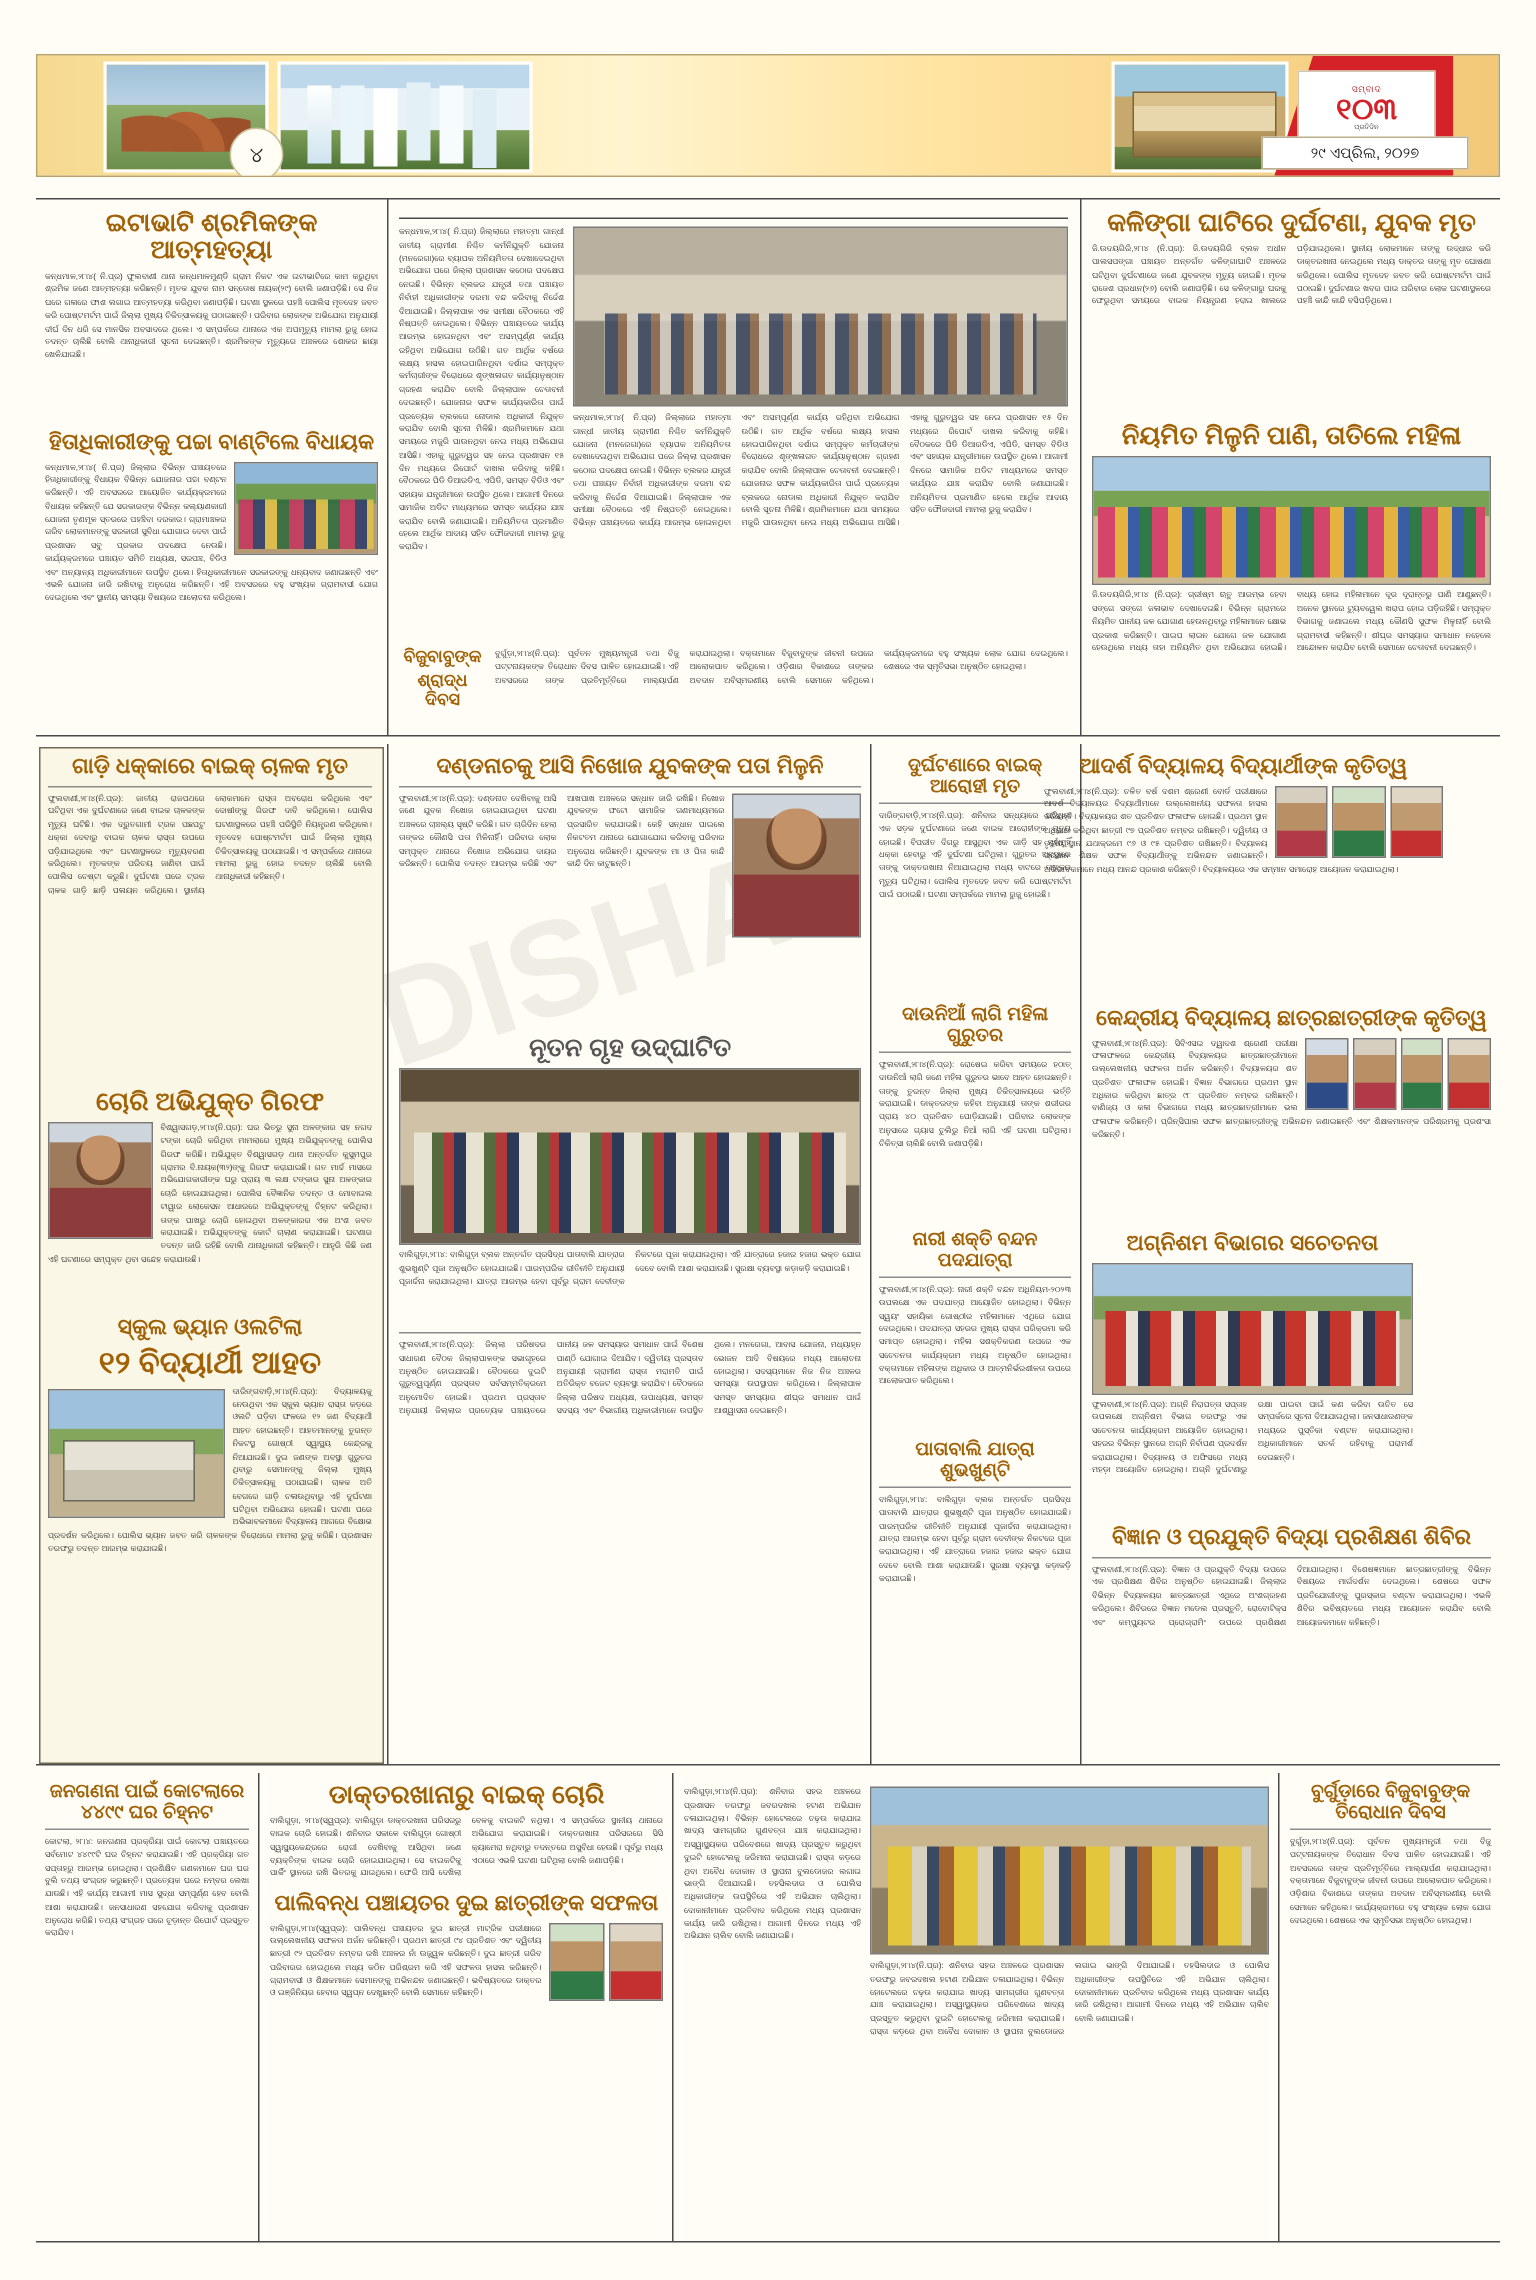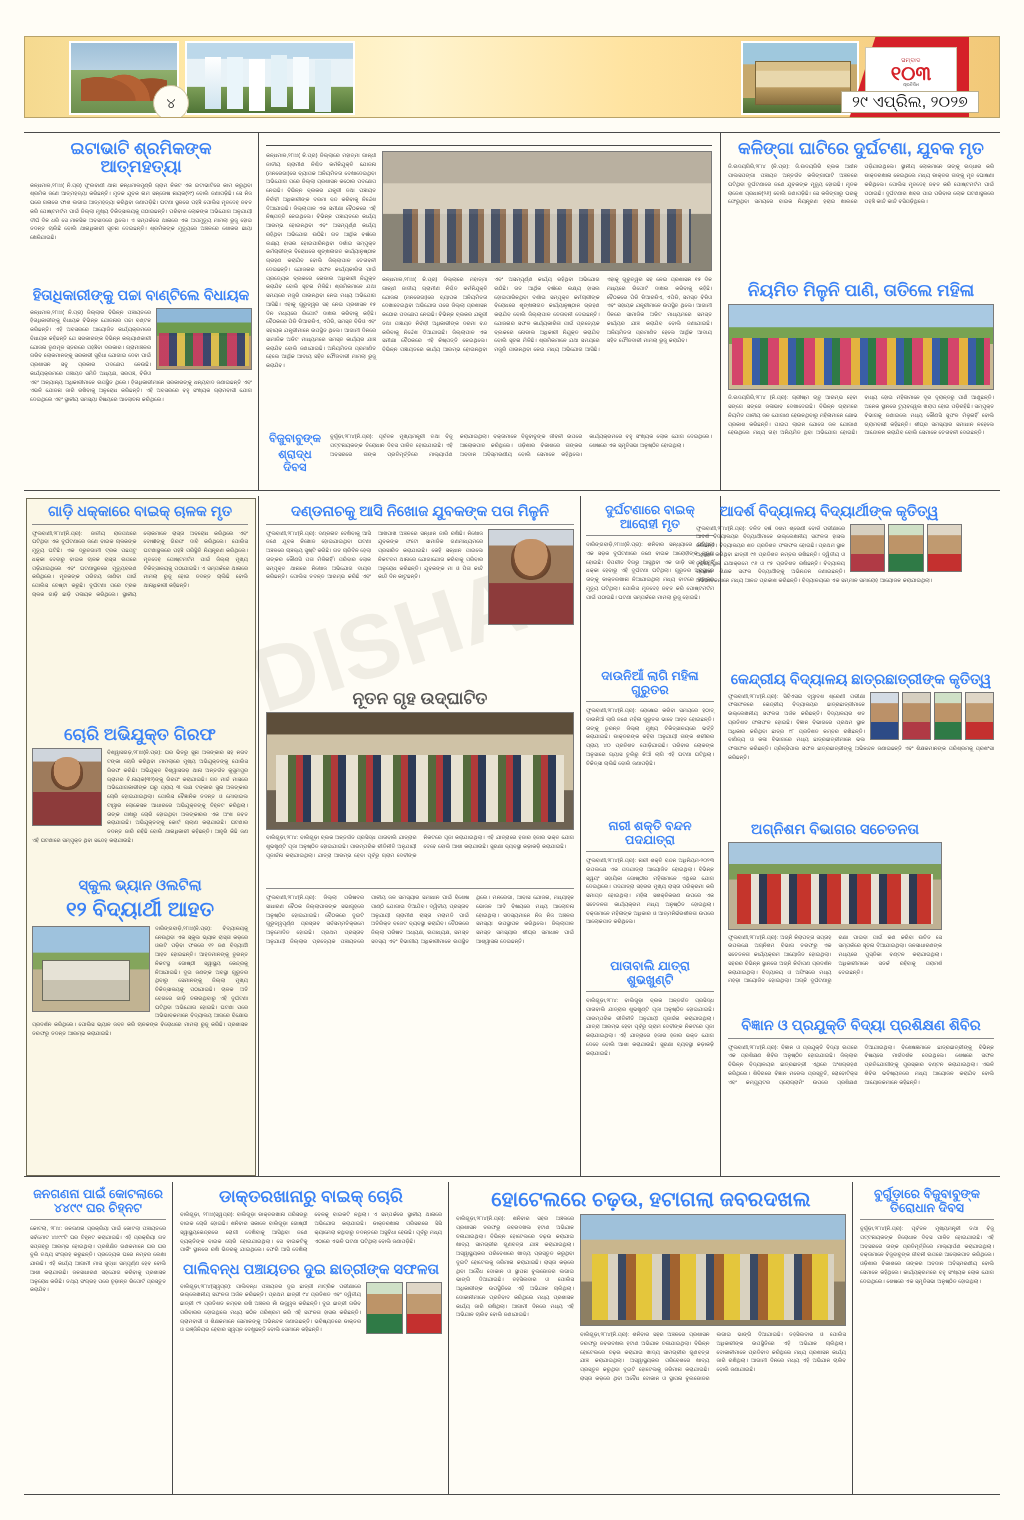--- a/index.html
+++ b/index.html
@@ -27,28 +27,28 @@
       background:linear-gradient(180deg,#d9c08a 0 20%,#e8d7ac 21% 60%,#b99a60 61%,#8a7040 100%);
       border:1px solid #7a6539;}
   .mh-flag{position:absolute;right:30px;top:0;width:120px;height:82px;background:#d52128;
       clip-path:polygon(22% 0,100% 0,100% 100%,0 100%);}
   .mh-logo{position:absolute;right:42px;top:10px;width:90px;height:48px;background:#fff;border:1px solid #d0c7ae;
       display:flex;flex-direction:column;align-items:center;justify-content:center;line-height:1;}
   .mh-logo .l1{font-size:6px;color:#b01a20;letter-spacing:.4px;}
   .mh-logo .l2{font-size:20px;color:#d52128;font-weight:bold;}
   .mh-logo .l3{font-size:4.5px;color:#333;}
   .mh-date{position:absolute;right:20px;bottom:4px;width:136px;height:20px;background:#fff;border:1px solid #b9ae8d;
-      display:flex;align-items:center;justify-content:center;font-size:16px;color:#111;}
+      display:flex;align-items:center;justify-content:center;font-size:10px;color:#111;}
   .mh-title{position:absolute;left:0;right:0;top:12px;text-align:center;font-size:44px;font-weight:bold;
       color:#e8197d;letter-spacing:2px;text-shadow:2px 2px 0 #fff,3px 3px 0 #8d0f4d;}
   .mh-pageno{position:absolute;left:128px;top:48px;width:34px;height:34px;border-radius:50%;background:#fffdf4;
       border:1px solid #c9bd98;display:flex;align-items:center;justify-content:center;font-size:14px;color:#222;}
 
   
-  .hl{font-weight:bold;color:#3b82f6;line-height:1.08;text-align:center;margin:0 0 4px 0;}
+  .hl{font-weight:bold;color:#a16207;line-height:1.08;text-align:center;margin:0 0 4px 0;}
   .hl-xl{font-size:20.5px;}
   .hl-lg{font-size:17px;}
   .hl-md{font-size:14.5px;}
   .hl-sm{font-size:12.5px;}
   .body{font-size:5.4px;line-height:1.62;color:#2a2a2a;text-align:justify;
         hyphens:auto;word-spacing:.2px;}
   .body.c2{column-count:2;column-gap:7px;}
   .body.c3{column-count:3;column-gap:7px;}
   .rule{border-top:1px solid #4a4a4a;margin:5px 0;}
   .rule-thin{border-top:1px solid #8c8c8c;margin:4px 0;}
@@ -281,21 +281,20 @@
   <div class="col" style="left:180px;top:1262px;width:262px;">
     <h2 class="hl hl-md">ପାଲିବନ୍ଧ ପଞ୍ଚାୟତର ଦୁଇ ଛାତ୍ରୀଙ୍କ ସଫଳତା</h2>
     <div class="studentstrip" style="float:right;width:76px;height:52px;margin:0 0 3px 5px;">
       <div class="s b"></div>
       <div class="s c"></div>
     </div>
     <div class="body">ବାଲିଗୁଡ଼ା,୨୮ା୪(ସ୍ୱପ୍ର): ପାଲିବନ୍ଧ ପଞ୍ଚାୟତର ଦୁଇ ଛାତ୍ରୀ ମାଟ୍ରିକ ପରୀକ୍ଷାରେ ଉଲ୍ଲେଖନୀୟ ସଫଳତା ଅର୍ଜନ କରିଛନ୍ତି। ପ୍ରଥମ ଛାତ୍ରୀ ୯୪ ପ୍ରତିଶତ ଏବଂ ଦ୍ୱିତୀୟ ଛାତ୍ରୀ ୯୨ ପ୍ରତିଶତ ନମ୍ବର ରଖି ଅଞ୍ଚଳର ନାଁ ଉଜ୍ଜ୍ୱଳ କରିଛନ୍ତି। ଦୁଇ ଛାତ୍ରୀ ଗରିବ ପରିବାରର ହୋଇଥିଲେ ମଧ୍ୟ କଠିନ ପରିଶ୍ରମ କରି ଏହି ସଫଳତା ହାସଲ କରିଛନ୍ତି। ଗ୍ରାମବାସୀ ଓ ଶିକ୍ଷକମାନେ ସେମାନଙ୍କୁ ଅଭିନନ୍ଦନ ଜଣାଇଛନ୍ତି। ଭବିଷ୍ୟତରେ ଡାକ୍ତର ଓ ଇଞ୍ଜିନିୟର ହେବାର ସ୍ୱପ୍ନ ଦେଖୁଛନ୍ତି ବୋଲି ସେମାନେ କହିଛନ୍ତି।</div>
   </div>
 
   <div class="col" style="left:456px;top:1188px;width:390px;">
-    <h2 class="hl hl-xl">ହୋଟେଲରେ ଚଢ଼ଉ, ହଟାଗଲା ଜବରଦଖଲ</h2>
     <div style="display:flex;gap:6px;margin-top:3px;">
       <div class="body" style="flex:0 0 118px;">ବାଲିଗୁଡ଼ା,୨୮ା୪(ନି.ପ୍ର): ଶନିବାର ସହର ଅଞ୍ଚଳରେ ପ୍ରଶାସନ ତରଫରୁ ଜବରଦଖଲ ହଟାଣ ଅଭିଯାନ ଚଳାଯାଇଥିଲା। ବିଭିନ୍ନ ହୋଟେଲରେ ଚଢ଼ଉ କରାଯାଇ ଖାଦ୍ୟ ସାମଗ୍ରୀର ଗୁଣବତ୍ତା ଯାଞ୍ଚ କରାଯାଇଥିଲା। ଅସ୍ୱାସ୍ଥ୍ୟକର ପରିବେଶରେ ଖାଦ୍ୟ ପ୍ରସ୍ତୁତ କରୁଥିବା ଦୁଇଟି ହୋଟେଲକୁ ଜରିମାନା କରାଯାଇଛି। ରାସ୍ତା କଡ଼ରେ ଥିବା ଅବୈଧ ଦୋକାନ ଓ ସ୍ଥାପନା ବୁଲଡୋଜର ଲଗାଇ ଭାଙ୍ଗି ଦିଆଯାଇଛି। ତହସିଲଦାର ଓ ପୋଲିସ ଅଧିକାରୀଙ୍କ ଉପସ୍ଥିତିରେ ଏହି ଅଭିଯାନ ଚାଲିଥିଲା। ଦୋକାନୀମାନେ ପ୍ରତିବାଦ କରିଥିଲେ ମଧ୍ୟ ପ୍ରଶାସନ କାର୍ଯ୍ୟ ଜାରି ରଖିଥିଲା। ଆଗାମୀ ଦିନରେ ମଧ୍ୟ ଏହି ଅଭିଯାନ ଚାଲିବ ବୋଲି ଜଣାଯାଇଛି।</div>
       <div style="flex:1;">
         <div class="ph demolish" style="width:100%;height:112px;"></div>
         <div class="body c2" style="margin-top:4px;">ବାଲିଗୁଡ଼ା,୨୮ା୪(ନି.ପ୍ର): ଶନିବାର ସହର ଅଞ୍ଚଳରେ ପ୍ରଶାସନ ତରଫରୁ ଜବରଦଖଲ ହଟାଣ ଅଭିଯାନ ଚଳାଯାଇଥିଲା। ବିଭିନ୍ନ ହୋଟେଲରେ ଚଢ଼ଉ କରାଯାଇ ଖାଦ୍ୟ ସାମଗ୍ରୀର ଗୁଣବତ୍ତା ଯାଞ୍ଚ କରାଯାଇଥିଲା। ଅସ୍ୱାସ୍ଥ୍ୟକର ପରିବେଶରେ ଖାଦ୍ୟ ପ୍ରସ୍ତୁତ କରୁଥିବା ଦୁଇଟି ହୋଟେଲକୁ ଜରିମାନା କରାଯାଇଛି। ରାସ୍ତା କଡ଼ରେ ଥିବା ଅବୈଧ ଦୋକାନ ଓ ସ୍ଥାପନା ବୁଲଡୋଜର ଲଗାଇ ଭାଙ୍ଗି ଦିଆଯାଇଛି। ତହସିଲଦାର ଓ ପୋଲିସ ଅଧିକାରୀଙ୍କ ଉପସ୍ଥିତିରେ ଏହି ଅଭିଯାନ ଚାଲିଥିଲା। ଦୋକାନୀମାନେ ପ୍ରତିବାଦ କରିଥିଲେ ମଧ୍ୟ ପ୍ରଶାସନ କାର୍ଯ୍ୟ ଜାରି ରଖିଥିଲା। ଆଗାମୀ ଦିନରେ ମଧ୍ୟ ଏହି ଅଭିଯାନ ଚାଲିବ ବୋଲି ଜଣାଯାଇଛି।</div>
       </div>
     </div>
   </div>
 
   <div class="col" style="left:860px;top:1188px;width:134px;">

